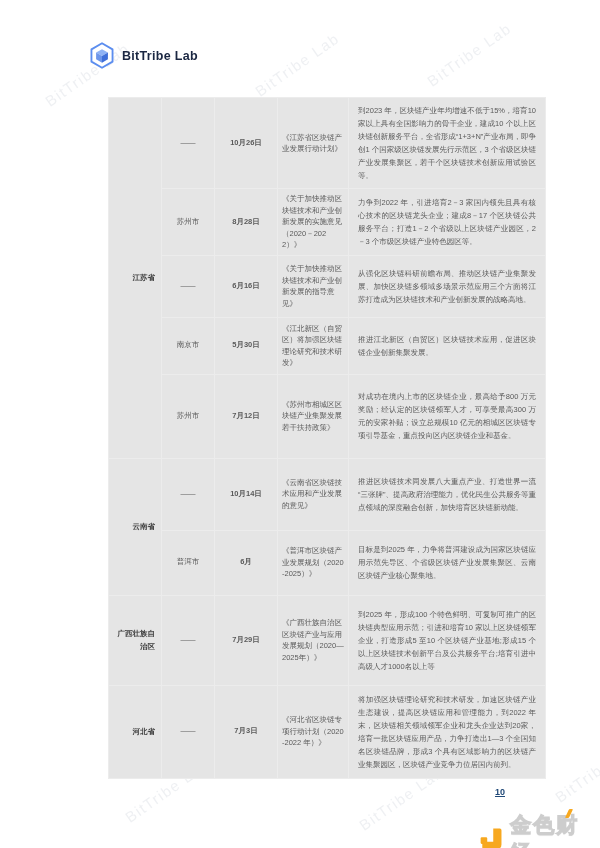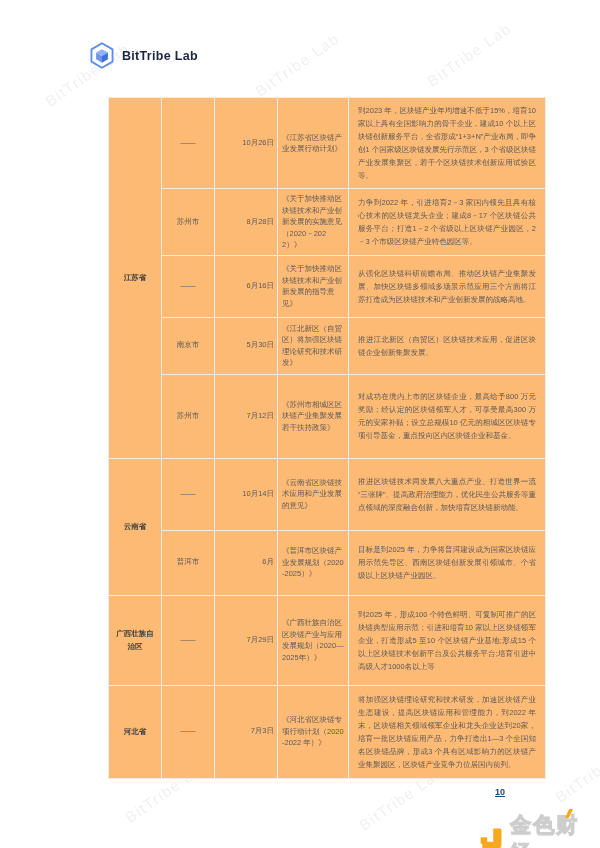--- a/index.html
+++ b/index.html
@@ -11,24 +11,24 @@
   .brand-icon{width:26px;height:27px;display:block;}
   .brand-text{font-size:12.5px;font-weight:bold;color:#1b2742;letter-spacing:.3px;}
 
   
   .wm{position:absolute;color:#9aa4b5;opacity:.16;font-size:15px;letter-spacing:1.5px;
       transform:rotate(-35deg);white-space:nowrap;pointer-events:none;}
 
   
   .policy-table{position:absolute;left:108px;top:97px;width:382px;border-collapse:collapse;table-layout:fixed;}
   .policy-table td{border:1px solid #ececec;vertical-align:middle;color:#5a5a5a;
-      font-size:7.5px;line-height:12.5px;padding:4px 3px;word-break:break-all;background:#fdba74;}
-  td.c-prov{width:40px;text-align:center;font-weight:bold;color:#3f3f3f;font-size:7.5px;line-height:13px;padding:0 6px;}
+      font-size:7.5px;line-height:12.5px;padding:4px 3px;word-break:break-all;background:#e5e5e5;}
+  td.c-prov{width:40px;text-align:right;font-weight:bold;color:#3f3f3f;font-size:7.5px;line-height:13px;padding:0 6px;}
   td.c-city{width:46px;text-align:center;}
-  td.c-date{width:56px;text-align:right;}
+  td.c-date{width:56px;text-align:center;font-weight:bold;}
   td.c-policy{width:62px;text-align:left;line-height:11.5px;padding:4px 4px;}
   td.c-content{width:178px;text-align:justify;text-justify:inter-ideograph;line-height:13px;padding:6px 9px;}
 
   
   .page-num{position:absolute;left:488px;top:787px;width:24px;text-align:center;
       color:#1f4877;font-weight:bold;font-size:9px;text-decoration:underline;}
 
   
   .footer-logo{position:absolute;left:479px;top:811px;display:flex;align-items:center;gap:5px;}
   .footer-logo-icon{width:27px;height:27px;display:block;}
@@ -98,21 +98,21 @@
       <td class="c-prov" rowspan="2">云南省</td>
       <td class="c-city">——</td>
       <td class="c-date">10月14日</td>
       <td class="c-policy">《云南省区块链技术应用和产业发展的意见》</td>
       <td class="c-content">推进区块链技术同发展八大重点产业、打造世界一流“三张牌”、提高政府治理能力，优化民生公共服务等重点领域的深度融合创新，加快培育区块链新动能。</td>
     </tr>
     <tr style="height:65px;">
       <td class="c-city">普洱市</td>
       <td class="c-date">6月</td>
       <td class="c-policy">《普洱市区块链产业发展规划（2020-2025）》</td>
-      <td class="c-content">目标是到2025 年，力争将普洱建设成为国家区块链应用示范先导区、西南区块链创新发展引领城市、个省级以上区块链产业园区。</td>
+      <td class="c-content">目标是到2025 年，力争将普洱建设成为国家区块链应用示范先导区、个省级区块链产业发展集聚区、云南区块链产业核心聚集地。</td>
     </tr>
 
     <tr style="height:90px;">
       <td class="c-prov">广西壮族自治区</td>
       <td class="c-city">——</td>
       <td class="c-date">7月29日</td>
       <td class="c-policy">《广西壮族自治区区块链产业与应用发展规划（2020—2025年）》</td>
       <td class="c-content">到2025 年，形成100 个特色鲜明、可复制可推广的区块链典型应用示范；引进和培育10 家以上区块链领军企业，打造形成5 至10 个区块链产业基地;形成15 个以上区块链技术创新平台及公共服务平台;培育引进中高级人才1000名以上等</td>
     </tr>
 

